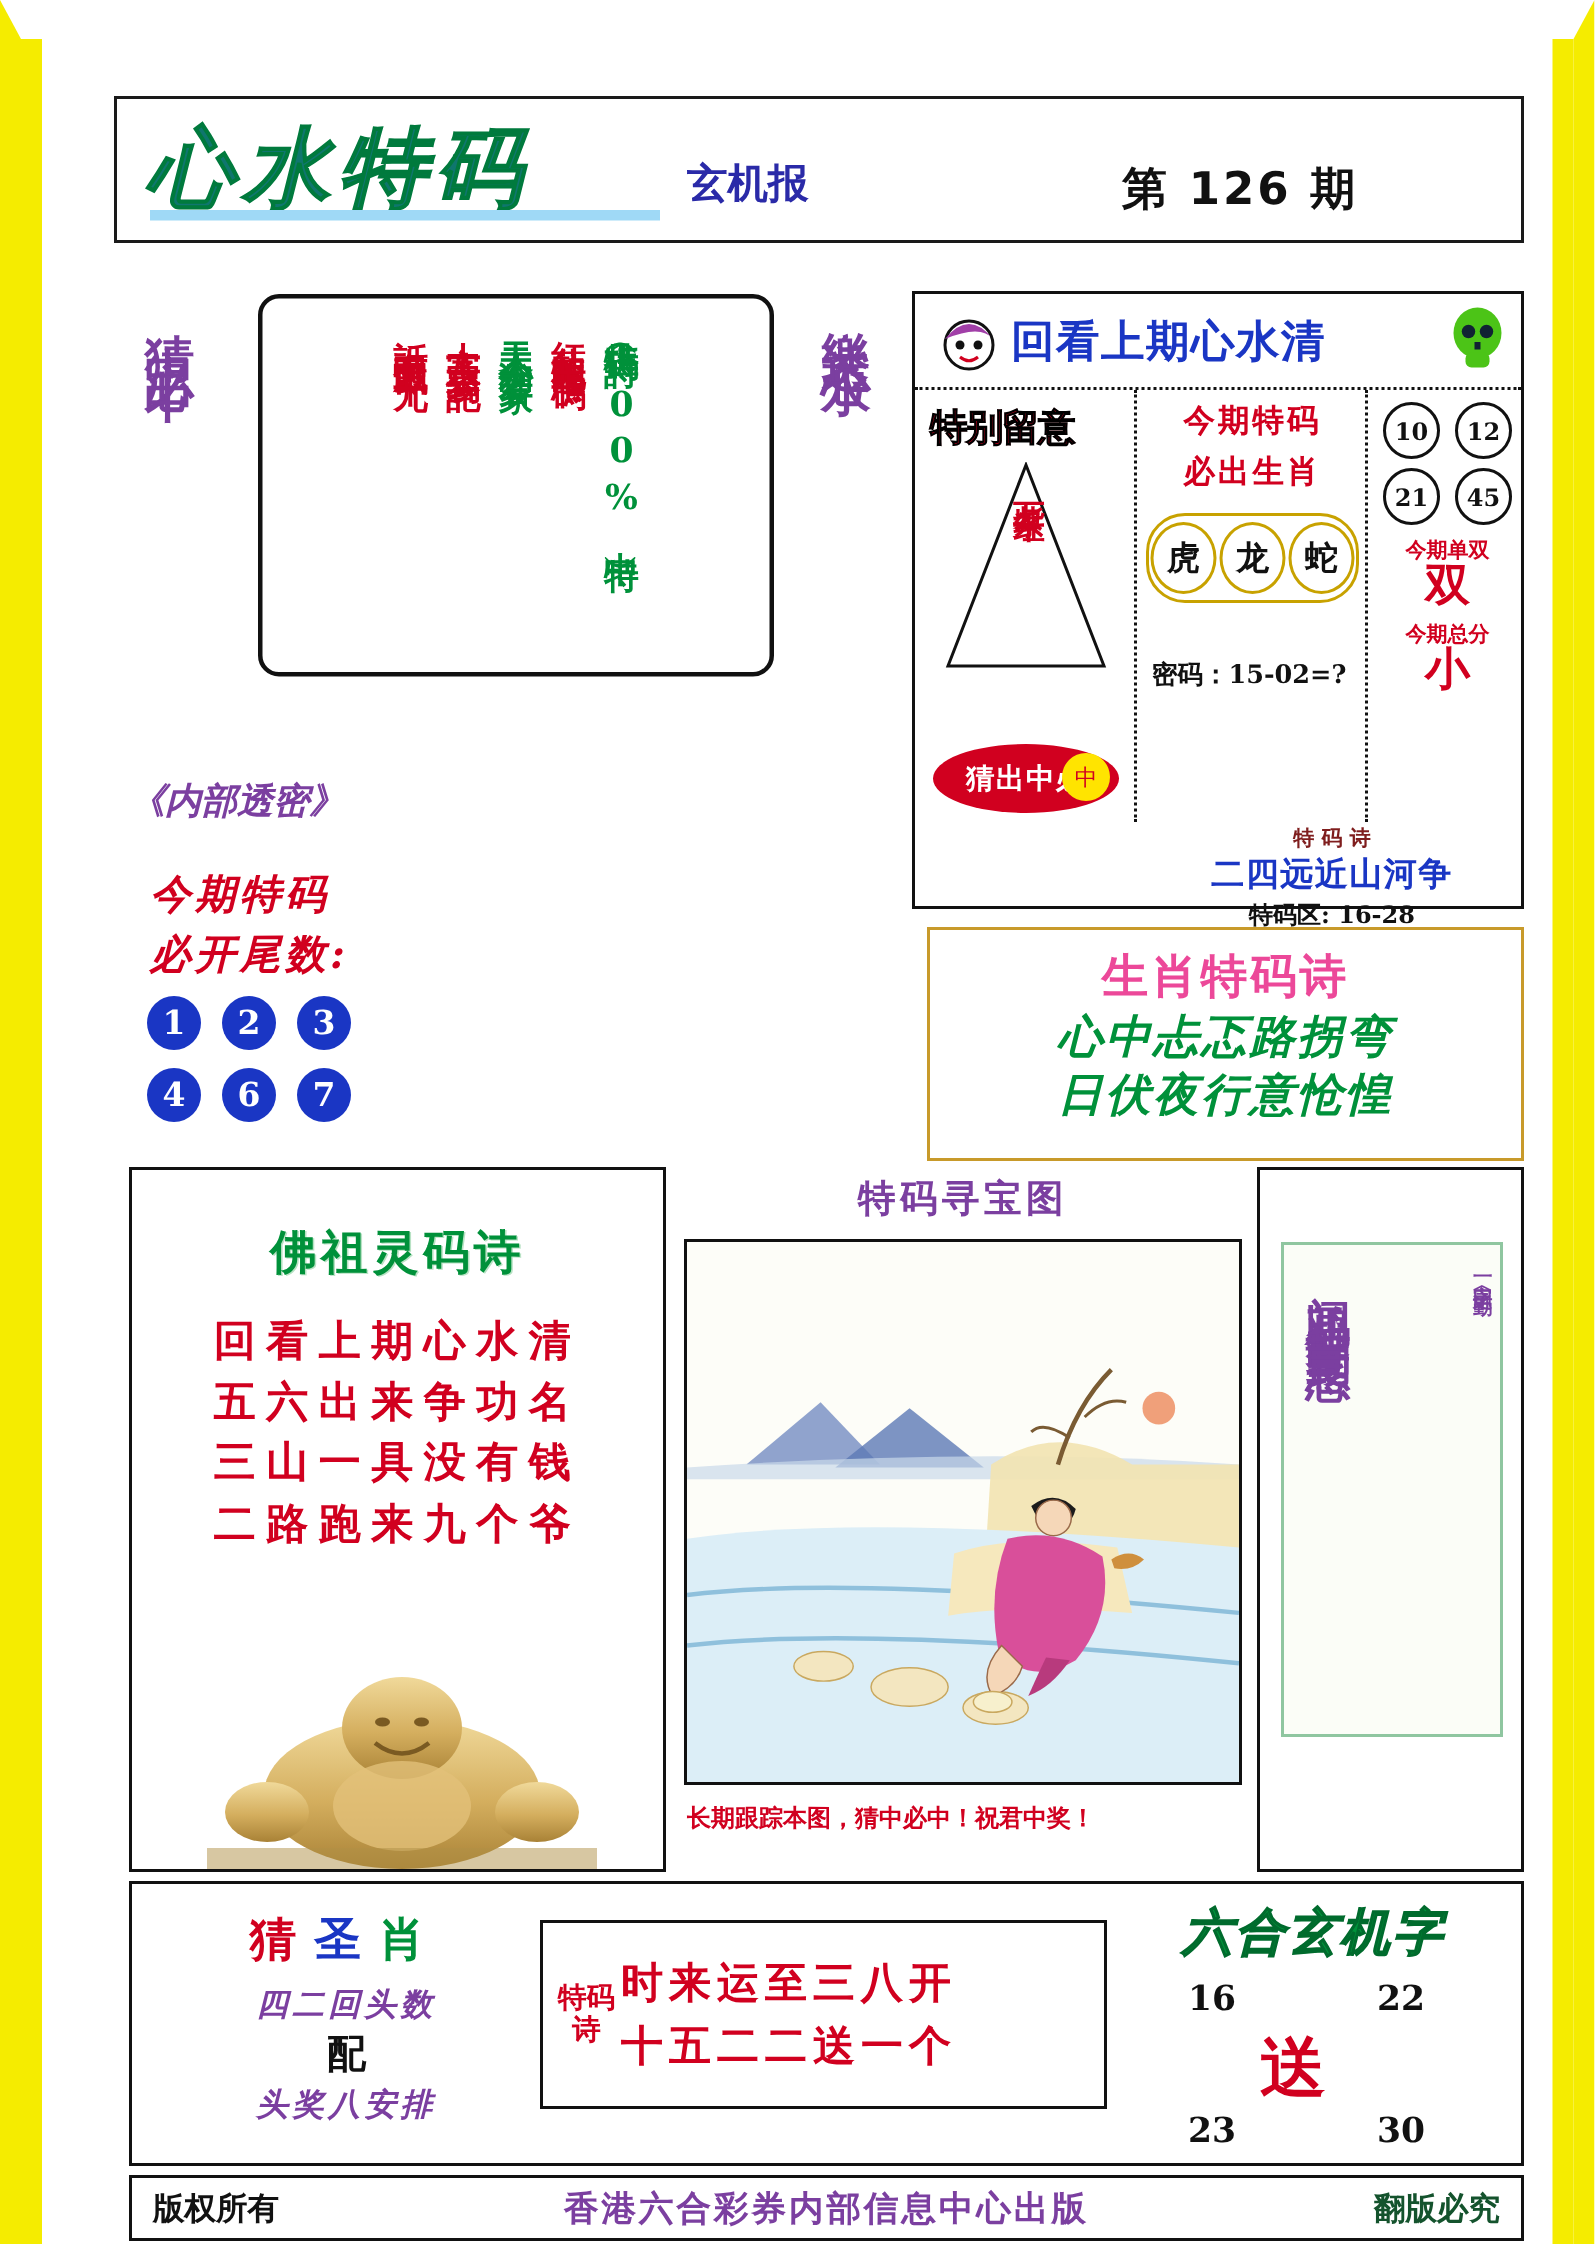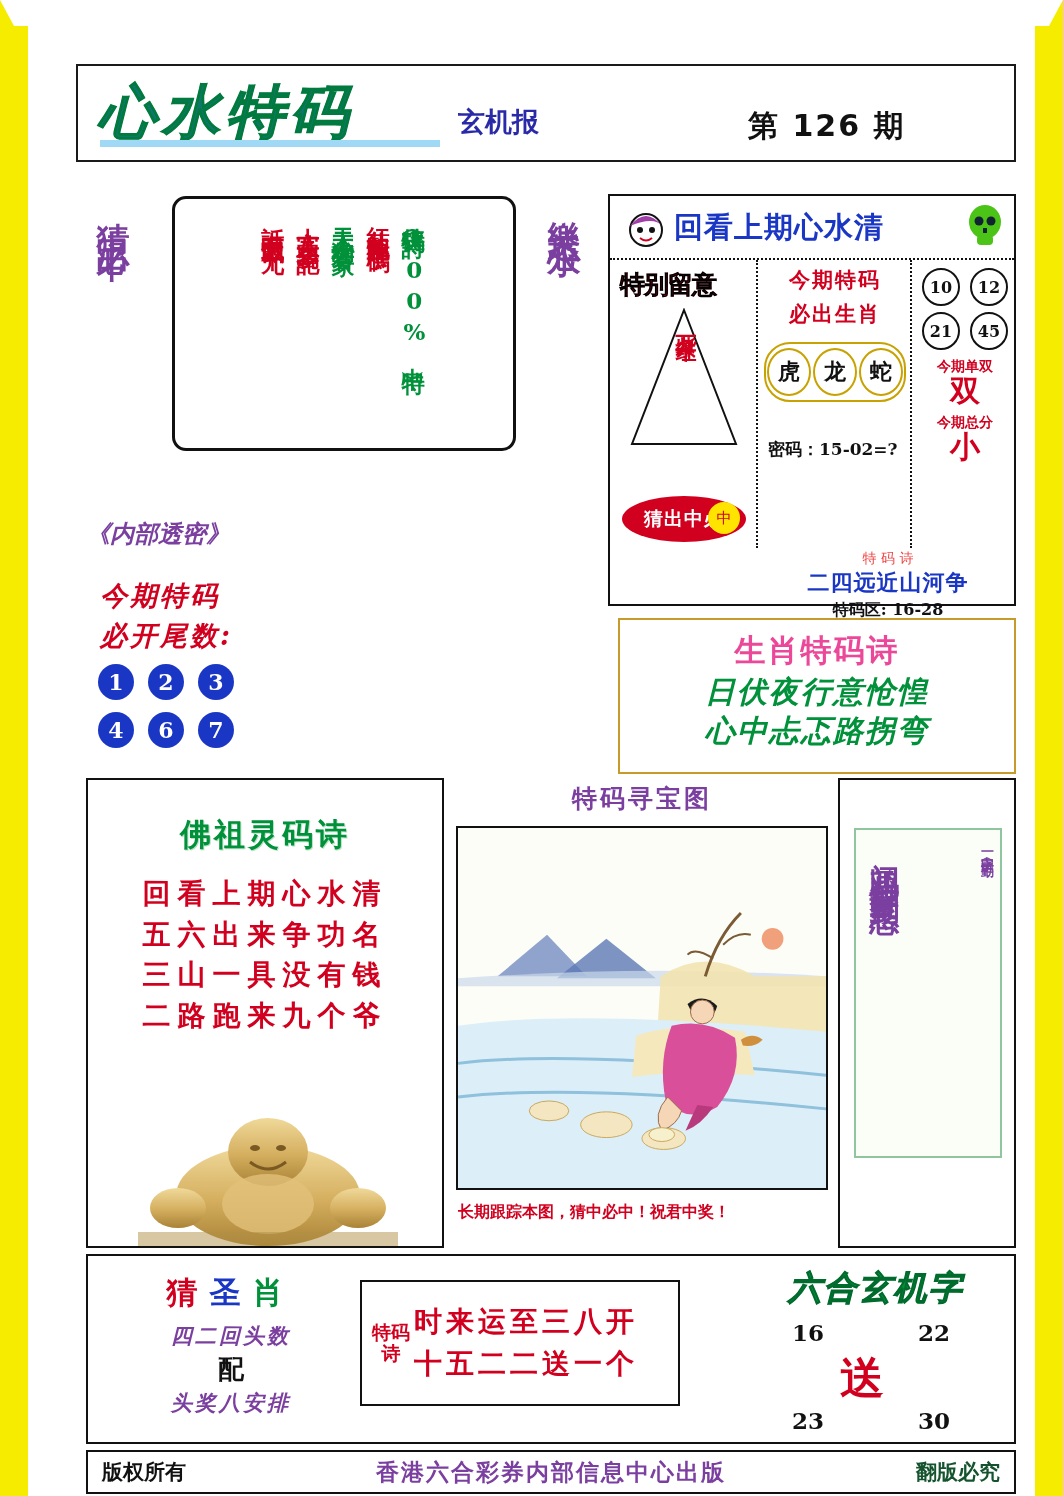--- a/index.html
+++ b/index.html
@@ -216,21 +216,21 @@
     font-family:"DejaVu Serif","Liberation Serif",serif;
   }
   .sp3-big{
     text-align:center;font-size:30px;color:#d1001f;font-weight:bold;line-height:1;
     font-family:"DejaVu Serif","Liberation Serif",serif;
   }
   .sp-bottom{
     position:absolute;left:150px;top:288px;width:256px;height:58px;
     box-sizing:border-box;text-align:center;
   }
-  .sp-bottom .t1{font-size:14px;color:#ef4444;font-weight:normal;margin-top:2px;
+  .sp-bottom .t1{font-size:14px;color:#7f1d1d;font-weight:bold;margin-top:2px;
     font-family:"DejaVu Serif","Liberation Serif",serif;}
   .sp-bottom .t2{font-size:22px;color:#1a36c4;font-weight:bold;letter-spacing:1px;
     font-family:"DejaVu Serif","Liberation Serif",serif;}
   .sp-bottom .t3{font-size:16px;color:#111;font-weight:bold;margin-top:2px;
     font-family:"DejaVu Serif","Liberation Serif",serif;}
 
   
   .zpoem{
     position:absolute;left:604px;top:592px;width:398px;height:156px;
     border:2px solid #c89a2a;box-sizing:border-box;background:#fff;
@@ -338,21 +338,21 @@
   }
   .bp-left .t3{
     margin-top:2px;font-size:26px;color:#111;font-weight:bold;
     font-family:"DejaVu Serif","Liberation Serif",serif;
   }
   .bp-left .t4{
     margin-top:2px;font-size:21px;color:#7b3fa0;font-weight:bold;
     font-family:"DejaVu Serif","Liberation Serif",serif;letter-spacing:3px;font-style:italic;
   }
   .bp-mid{
-    position:absolute;left:272px;top:24px;width:320px;height:126px;
+    position:absolute;left:272px;top:24px;width:378px;height:126px;
     border:2px solid #111;box-sizing:border-box;background:#fff;
     display:flex;align-items:center;
   }
   .bp-mid .lbl{
     width:46px;margin-left:6px;
     font-size:19px;font-weight:bold;color:#d1001f;
     font-family:"DejaVu Serif","Liberation Serif",serif;
     line-height:1.1;text-align:center;
   }
   .bp-mid .lines div{
@@ -500,22 +500,22 @@
       <div class="sp-bottom">
         <div class="t1">特 码 诗</div>
         <div class="t2">二四远近山河争</div>
         <div class="t3">特码区: 16-28</div>
       </div>
     </div>
   </div>
 
   <div class="zpoem">
     <div class="h">生肖特码诗</div>
+    <div class="l">心中忐忑路拐弯</div>
     <div class="l">日伏夜行意怆惶</div>
-    <div class="l">心中忐忑路拐弯</div>
   </div>
 
   <div class="midpanel">
 
     <div class="buddha-box">
       <div class="buddha-title">佛祖灵码诗</div>
       <div class="buddha-poem">
         <div>回看上期心水清</div>
         <div>五六出来争功名</div>
         <div>三山一具没有钱</div>

